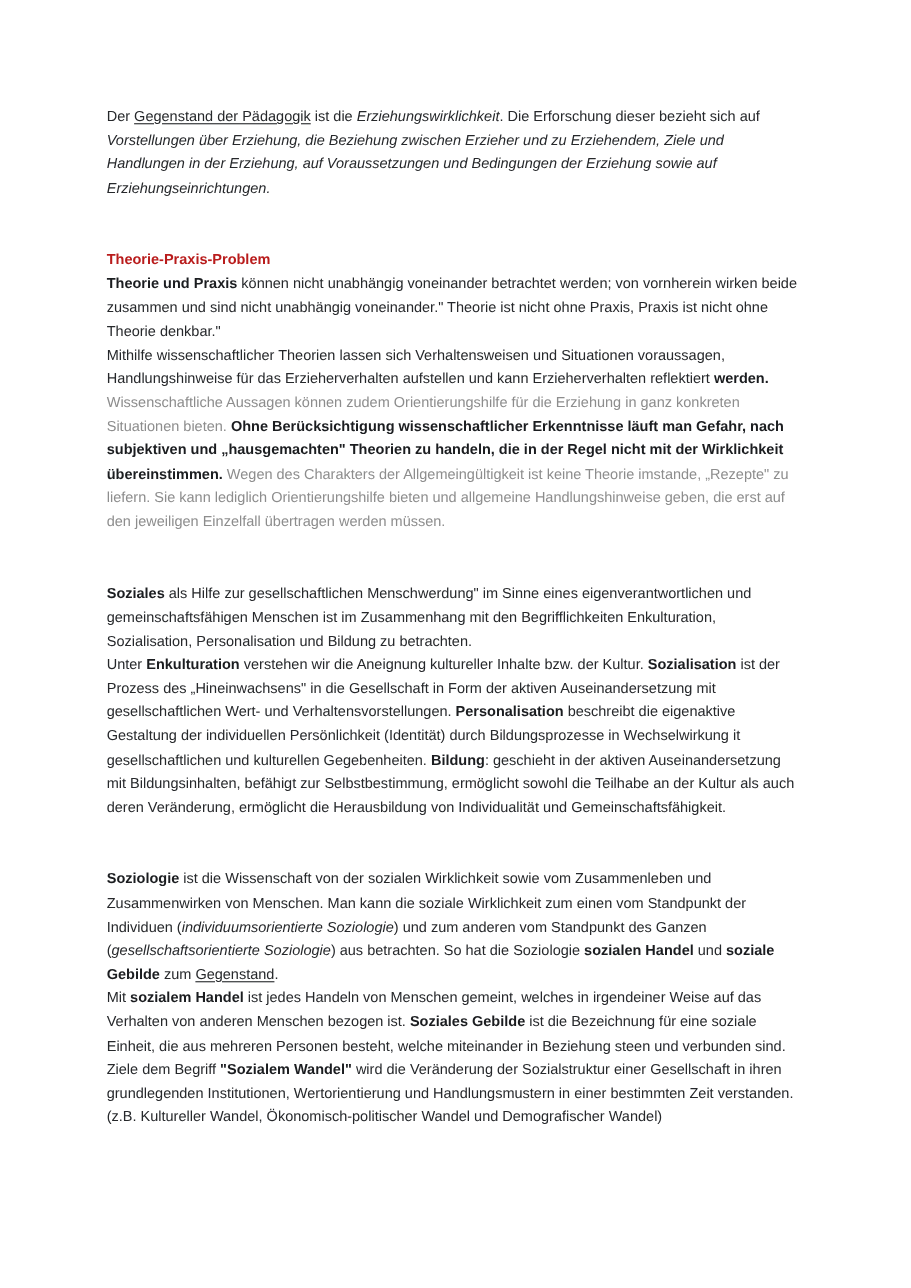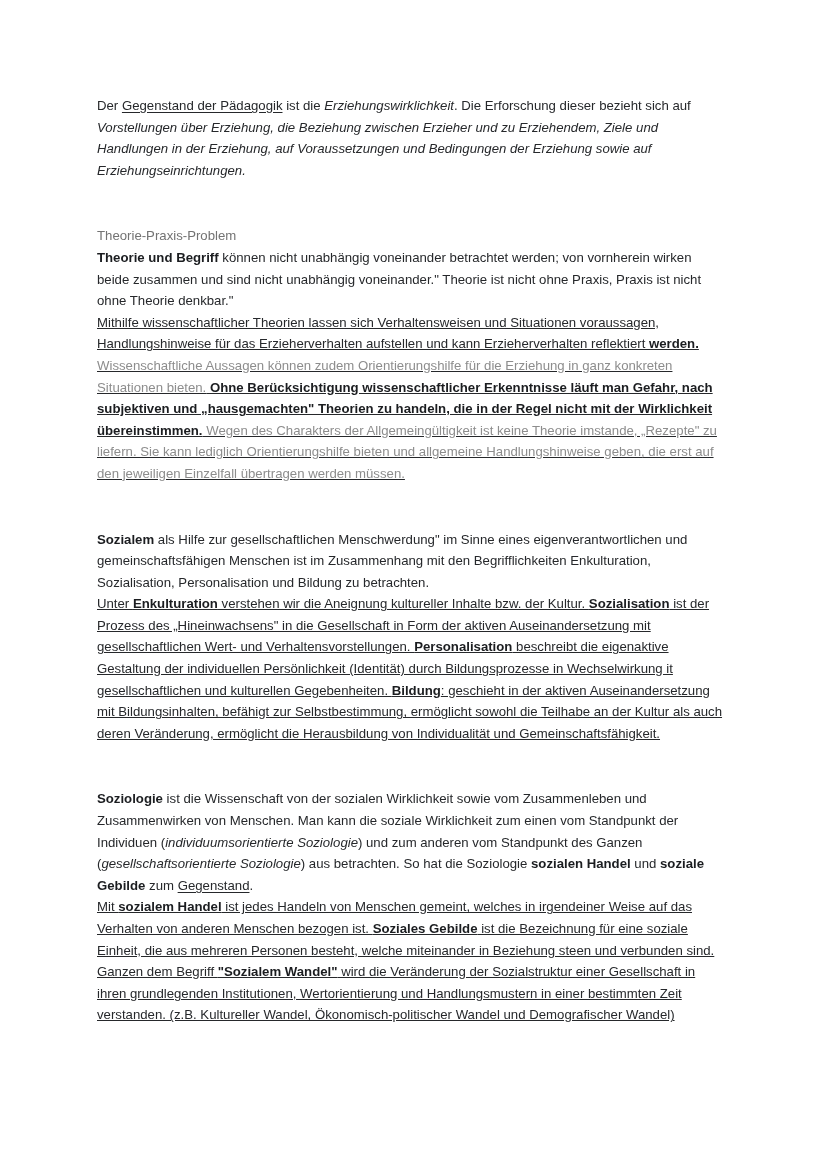--- a/index.html
+++ b/index.html
@@ -26,60 +26,59 @@
     line-height: 21.6px;
     color: #26282b;
     text-align: left;
   }
   p {
     margin: 0;
     padding: 0;
   }
   .para + .para {
     margin-top: 0;
-    text-decoration: underline;
   }
   .section {
     margin-top: 44px;
   }
   .section-gap-small {
     margin-top: 33px;
   }
   h2.heading {
     margin: 0;
     padding: 0;
     font-size: 13.2px;
     line-height: 21.6px;
-    font-weight: normal;
-    color: #737373;
+    font-weight: bold;
+    color: #b91c1c;
   }
   .b { font-weight: bold; color: #1b1d20; }
   .i { font-style: italic; }
   .u { text-decoration: underline; text-underline-offset: 2px; }
   .muted { color: #8d8d8d; }
 </style>
 </head>
 <body>
 
 <div class="page">
   <div class="content">
 
     <p class="para"><span>Der </span><span class="u">Gegenstand der Pädagogik</span><span> ist die </span><span class="i">Erziehungswirklichkeit</span><span>. Die Erforschung dieser bezieht sich auf </span><span class="i">Vorstellungen über Erziehung, die Beziehung zwischen Erzieher und zu Erziehendem, Ziele und Handlungen in der Erziehung, auf Voraussetzungen und Bedingungen der Erziehung sowie auf Erziehungseinrichtungen.</span></p>
 
     <div class="section">
       <h2 class="heading">Theorie-Praxis-Problem</h2>
-      <p class="para"><span class="b">Theorie und Begriff</span><span> können nicht unabhängig voneinander betrachtet werden; von vornherein wirken beide zusammen und sind nicht unabhängig voneinander." Theorie ist nicht ohne Praxis, Praxis ist nicht ohne Theorie denkbar."</span></p>
+      <p class="para"><span class="b">Theorie und Praxis</span><span> können nicht unabhängig voneinander betrachtet werden; von vornherein wirken beide zusammen und sind nicht unabhängig voneinander." Theorie ist nicht ohne Praxis, Praxis ist nicht ohne Theorie denkbar."</span></p>
       <p class="para"><span>Mithilfe wissenschaftlicher Theorien lassen sich Verhaltensweisen und Situationen voraussagen, Handlungshinweise für das Erzieherverhalten aufstellen und kann Erzieherverhalten reflektiert </span><span class="b">werden.</span><span class="muted"> Wissenschaftliche Aussagen können zudem Orientierungshilfe für die Erziehung in ganz konkreten Situationen bieten.</span><span class="b"> Ohne Berücksichtigung wissenschaftlicher Erkenntnisse läuft man Gefahr, nach subjektiven und „hausgemachten" Theorien zu handeln, die in der Regel nicht mit der Wirklichkeit übereinstimmen.</span><span class="muted"> Wegen des Charakters der Allgemeingültigkeit ist keine Theorie imstande, „Rezepte" zu liefern. Sie kann lediglich Orientierungshilfe bieten und allgemeine Handlungshinweise geben, die erst auf den jeweiligen Einzelfall übertragen werden müssen.</span></p>
     </div>
 
     <div class="section">
-      <p class="para"><span class="b">Sozialem</span><span> als Hilfe zur gesellschaftlichen Menschwerdung" im Sinne eines eigenverantwortlichen und gemeinschaftsfähigen Menschen ist im Zusammenhang mit den Begrifflichkeiten Enkulturation, Sozialisation, Personalisation und Bildung zu betrachten.</span></p>
+      <p class="para"><span class="b">Soziales</span><span> als Hilfe zur gesellschaftlichen Menschwerdung" im Sinne eines eigenverantwortlichen und gemeinschaftsfähigen Menschen ist im Zusammenhang mit den Begrifflichkeiten Enkulturation, Sozialisation, Personalisation und Bildung zu betrachten.</span></p>
       <p class="para"><span>Unter </span><span class="b">Enkulturation</span><span> verstehen wir die Aneignung kultureller Inhalte bzw. der Kultur. </span><span class="b">Sozialisation</span><span> ist der Prozess des „Hineinwachsens" in die Gesellschaft in Form der aktiven Auseinandersetzung mit gesellschaftlichen Wert- und Verhaltensvorstellungen. </span><span class="b">Personalisation</span><span> beschreibt die eigenaktive Gestaltung der individuellen Persönlichkeit (Identität) durch Bildungsprozesse in Wechselwirkung it gesellschaftlichen und kulturellen Gegebenheiten. </span><span class="b">Bildung</span><span>: geschieht in der aktiven Auseinandersetzung mit Bildungsinhalten, befähigt zur Selbstbestimmung, ermöglicht sowohl die Teilhabe an der Kultur als auch deren Veränderung, ermöglicht die Herausbildung von Individualität und Gemeinschaftsfähigkeit.</span></p>
     </div>
 
     <div class="section">
       <p class="para"><span class="b">Soziologie</span><span> ist die Wissenschaft von der sozialen Wirklichkeit sowie vom Zusammenleben und Zusammenwirken von Menschen. Man kann die soziale Wirklichkeit zum einen vom Standpunkt der Individuen (</span><span class="i">individuumsorientierte Soziologie</span><span>) und zum anderen vom Standpunkt des Ganzen (</span><span class="i">gesellschaftsorientierte Soziologie</span><span>) aus betrachten. So hat die Soziologie </span><span class="b">sozialen Handel</span><span> und </span><span class="b">soziale Gebilde</span><span> zum </span><span class="u">Gegenstand</span><span>.</span></p>
       <p class="para"><span>Mit </span><span class="b">sozialem Handel</span><span> ist jedes Handeln von Menschen gemeint, welches in irgendeiner Weise auf das Verhalten von anderen Menschen bezogen ist. </span><span class="b">Soziales Gebilde</span><span> ist die Bezeichnung für eine soziale Einheit, die aus mehreren Personen besteht, welche miteinander in Beziehung steen und verbunden sind.</span></p>
-      <p class="para section-gap-small"><span>Ganzen dem Begriff </span><span class="b">"Sozialem Wandel"</span><span> wird die Veränderung der Sozialstruktur einer Gesellschaft in ihren grundlegenden Institutionen, Wertorientierung und Handlungsmustern in einer bestimmten Zeit verstanden. (z.B. Kultureller Wandel, Ökonomisch-politischer Wandel und Demografischer Wandel)</span></p>
+      <p class="para section-gap-small"><span>Ziele dem Begriff </span><span class="b">"Sozialem Wandel"</span><span> wird die Veränderung der Sozialstruktur einer Gesellschaft in ihren grundlegenden Institutionen, Wertorientierung und Handlungsmustern in einer bestimmten Zeit verstanden. (z.B. Kultureller Wandel, Ökonomisch-politischer Wandel und Demografischer Wandel)</span></p>
     </div>
 
   </div>
 </div>
 
 </body></html>

